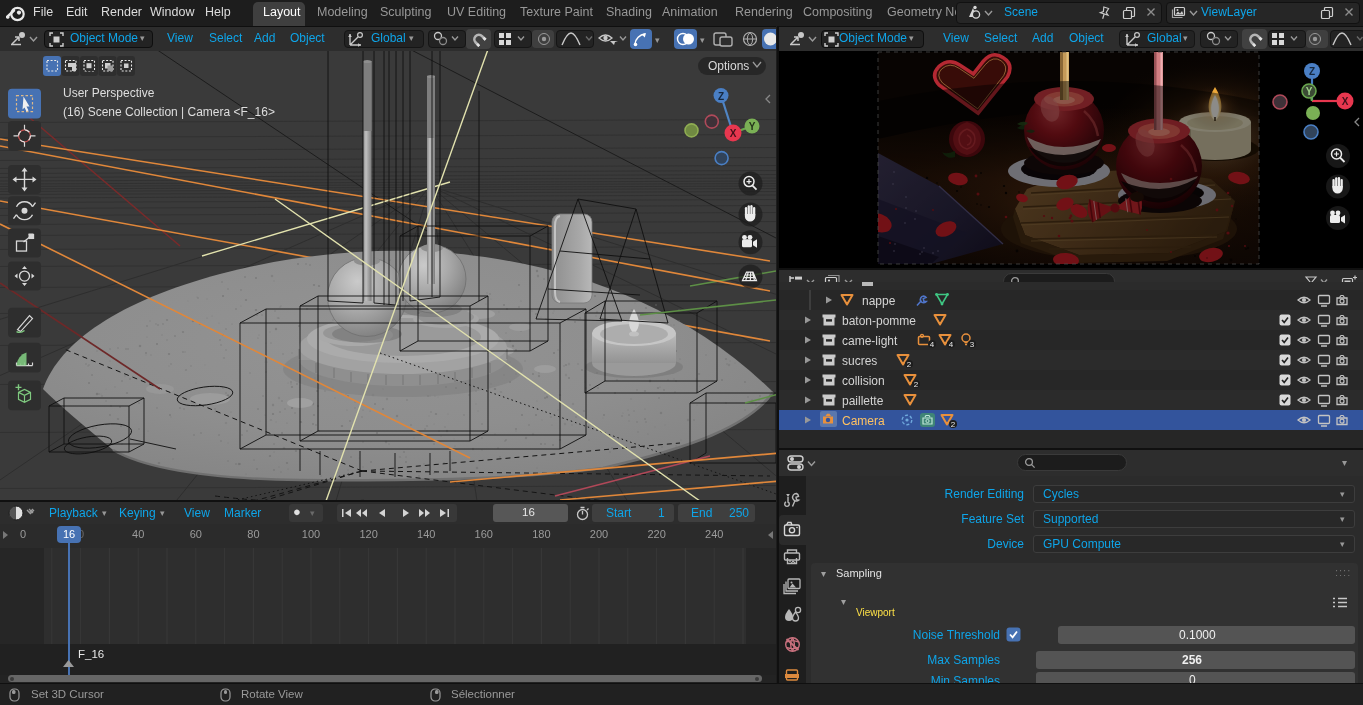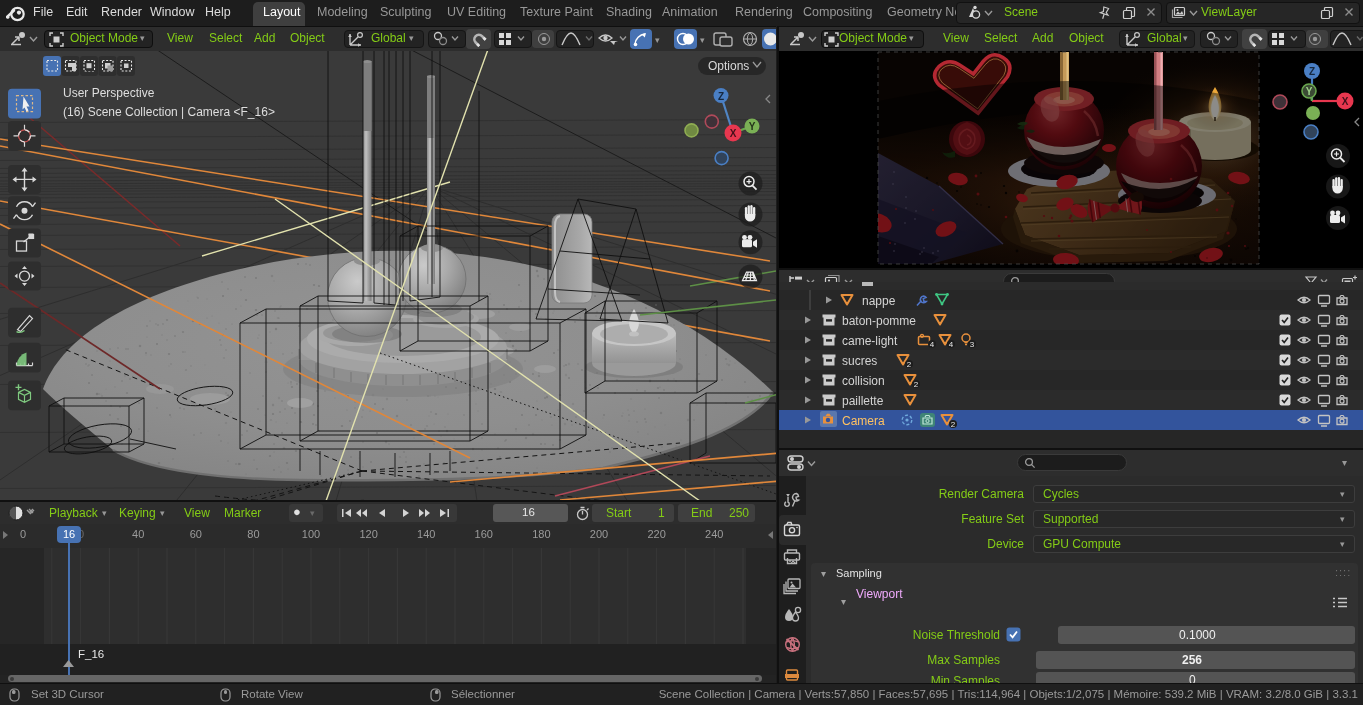--- a/index.html
+++ b/index.html
@@ -1,20 +1,20 @@
 <!DOCTYPE html>
 <html><head>
 <meta charset="utf-8">
 <style>
 html,body{margin:0;padding:0;background:#000;}
 #root{position:relative;width:1363px;height:705px;overflow:hidden;
   font-family:"Liberation Sans",sans-serif;background:#1d1d1d;
   -webkit-font-smoothing:antialiased;}
 .abs{position:absolute;}
-.txt{color:#84cc16;font-size:12px;white-space:nowrap;}
+.txt{color:#0ea5e9;font-size:12px;white-space:nowrap;}
 .menu{color:#dcdcdc;font-size:12.5px;}
 .dim{color:#989898;}
 </style>
 </head>
 <body>
 <div id="root">
 
 <div class="abs" id="topbar" style="left:0;top:0;width:1363px;height:26px;background:#1d1d1d;">
   <svg class="abs" style="left:6px;top:4px" width="20" height="18" viewBox="0 0 20 18">
     <circle cx="11.5" cy="10" r="6.2" fill="none" stroke="#e8e8e8" stroke-width="2.2"></circle>
@@ -1741,39 +1741,39 @@
     </g>
 
     <g stroke="#dd8a3e" stroke-width="1.4" fill="none">
       <rect x="7.5" y="194" width="11" height="10" rx="1"></rect>
       <rect x="6" y="198" width="14" height="4" fill="#dd8a3e" stroke="none"></rect>
     </g>
   </svg>
 
   <span class="abs txt" style="left:872px;top:40px"></span>
   <div class="abs" style="left:176px;top:35px;width:72px;height:14px;"></div>
-  <span class="abs txt" style="right:339px;top:37px;">Render Camera</span>
+  <span class="abs txt" style="right:339px;top:37px;">Render Editing</span>
   <div class="abs" style="left:254px;top:35px;width:322px;height:18px;background:#282828;border:1px solid #3d3d3d;border-radius:3px;box-sizing:border-box;"></div>
   <span class="abs txt" style="left:264px;top:37px;">Cycles</span>
   <span class="abs dim" style="left:561px;top:39px;font-size:9px;">▾</span>
   <span class="abs txt" style="right:339px;top:62px;text-align:center;">Feature Set</span>
   <div class="abs" style="left:254px;top:60px;width:322px;height:18px;background:#282828;border:1px solid #3d3d3d;border-radius:3px;box-sizing:border-box;"></div>
   <span class="abs txt" style="left:264px;top:62px;">Supported</span>
   <span class="abs dim" style="left:561px;top:64px;font-size:9px;">▾</span>
   <span class="abs txt" style="right:339px;top:87px;">Device</span>
   <div class="abs" style="left:254px;top:85px;width:322px;height:18px;background:#282828;border:1px solid #3d3d3d;border-radius:3px;box-sizing:border-box;"></div>
   <span class="abs txt" style="left:264px;top:87px;">GPU Compute</span>
   <span class="abs dim" style="left:561px;top:89px;font-size:9px;">▾</span>
 
   <div class="abs" style="left:32px;top:113px;width:547px;height:120px;background:#313131;border-radius:4px 4px 0 0;"></div>
   <span class="abs" style="left:42px;top:118px;color:#9f9f9f;font-size:10px;">▾</span>
   <span class="abs" style="left:57px;top:117px;color:#e2e2e2;font-size:11px;">Sampling</span>
   <span class="abs" style="left:556px;top:116px;color:#6f6f6f;font-size:11px;letter-spacing:1px;">::::</span>
   <span class="abs" style="left:62px;top:146px;color:#9f9f9f;font-size:10px;">▾</span>
-  <span class="abs" style="left:77px;top:137px;color:#f0abfc;font-size:12px;">Viewport</span>
+  <span class="abs" style="left:77px;top:157px;color:#fde047;font-size:10px;">Viewport</span>
   <svg class="abs" style="left:553px;top:146px" width="16" height="13" viewBox="0 0 16 13">
     <g stroke="#c8c8c8" stroke-width="1.3">
       <path d="M1 2.5 h2 M6 2.5 h9 M1 6.5 h2 M6 6.5 h9 M1 10.5 h2 M6 10.5 h9"></path>
     </g>
   </svg>
 
   <span class="abs txt" style="right:363px;top:178px;">Noise Threshold</span>
   <svg class="abs" style="left:227px;top:177px" width="15" height="15" viewBox="0 0 15 15">
     <rect x="0.5" y="0.5" width="14" height="14" rx="3" fill="#4772b3"></rect>
     <path d="M4 7.5 l2.6 2.8 L11 4.5" fill="none" stroke="#fff" stroke-width="1.8"></path>
@@ -1799,16 +1799,15 @@
   <svg class="abs" style="left:220px;top:4px" width="11" height="14" viewBox="0 0 11 14">
     <rect x="1" y="1" width="9" height="12" rx="4" fill="none" stroke="#9a9a9a" stroke-width="1.2"></rect>
     <rect x="4" y="2" width="3" height="4" rx="1.5" fill="#9a9a9a"></rect>
   </svg>
   <span class="abs" style="left:241px;top:4px;">Rotate View</span>
   <svg class="abs" style="left:430px;top:4px" width="11" height="14" viewBox="0 0 11 14">
     <rect x="1" y="1" width="9" height="12" rx="4" fill="none" stroke="#9a9a9a" stroke-width="1.2"></rect>
     <rect x="5" y="2" width="3.5" height="4" rx="1.5" fill="#9a9a9a"></rect>
   </svg>
   <span class="abs" style="left:451px;top:4px;">Sélectionner</span>
-  <span class="abs" style="right:5px;top:4px;">Scene Collection | Camera | Verts:57,850 | Faces:57,695 | Tris:114,964 | Objets:1/2,075 | Mémoire: 539.2 MiB | VRAM: 3.2/8.0 GiB | 3.3.1</span>
 </div>
 
 </div>
 
 </body></html>

